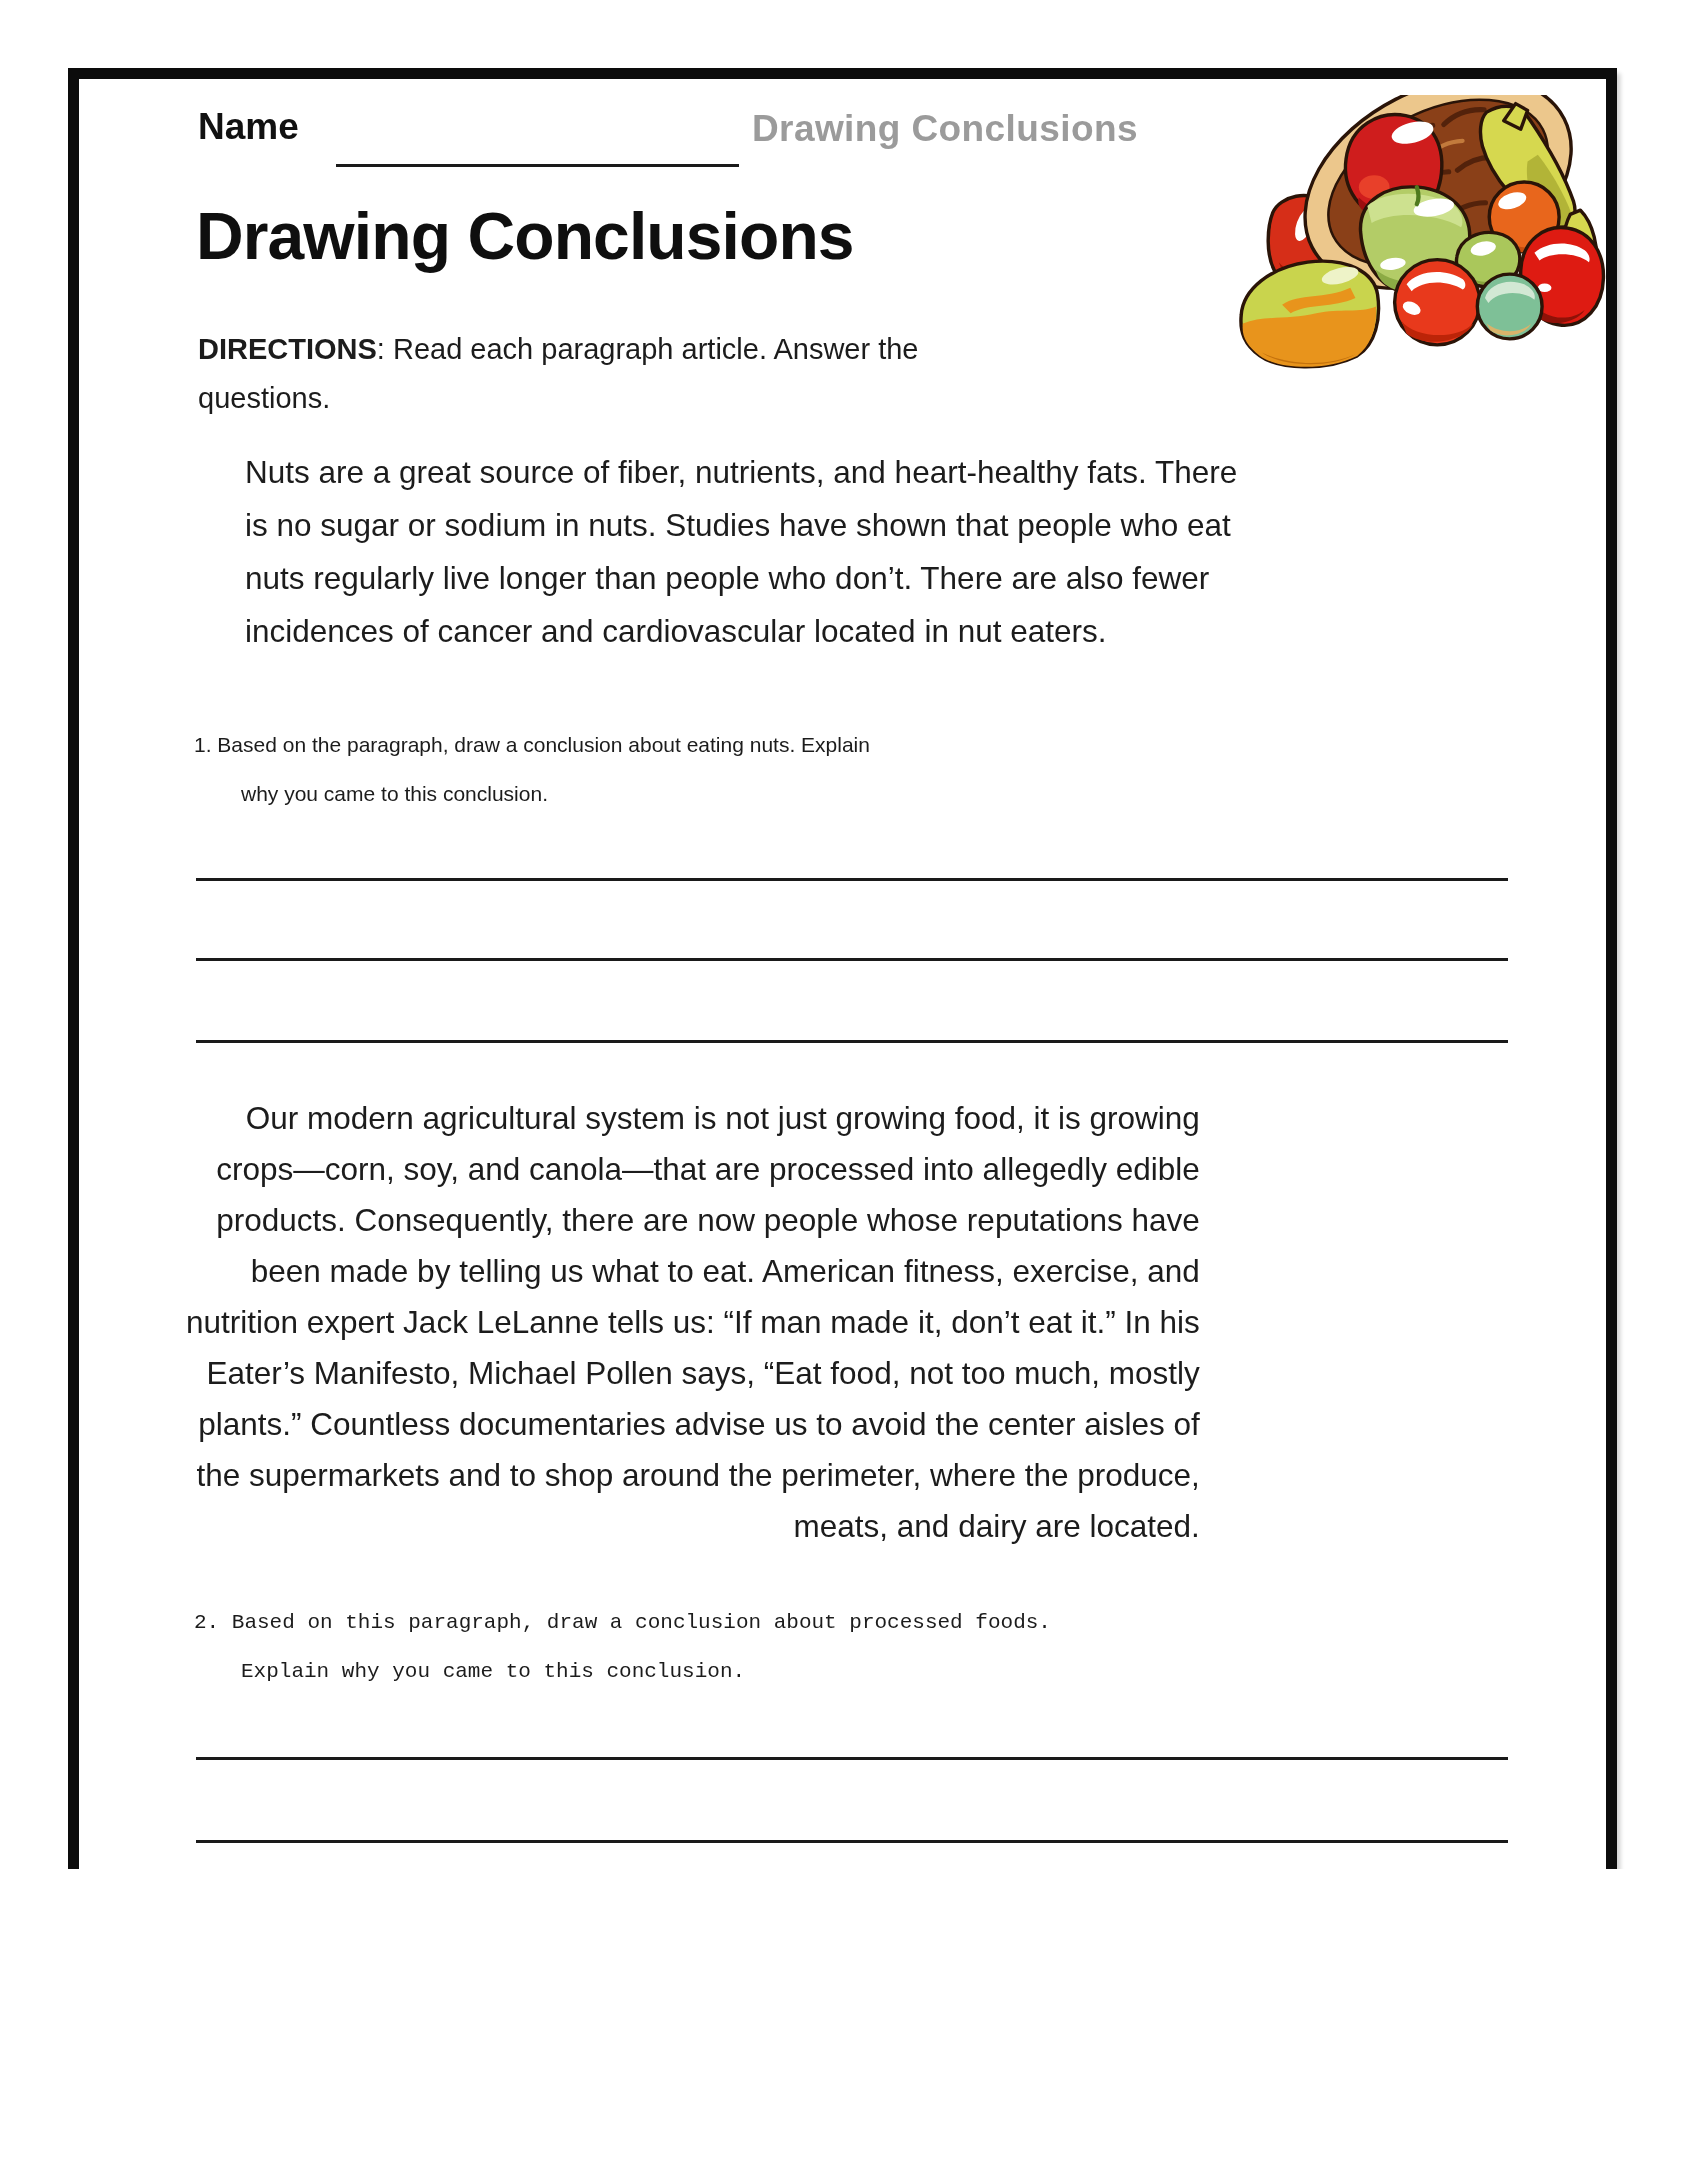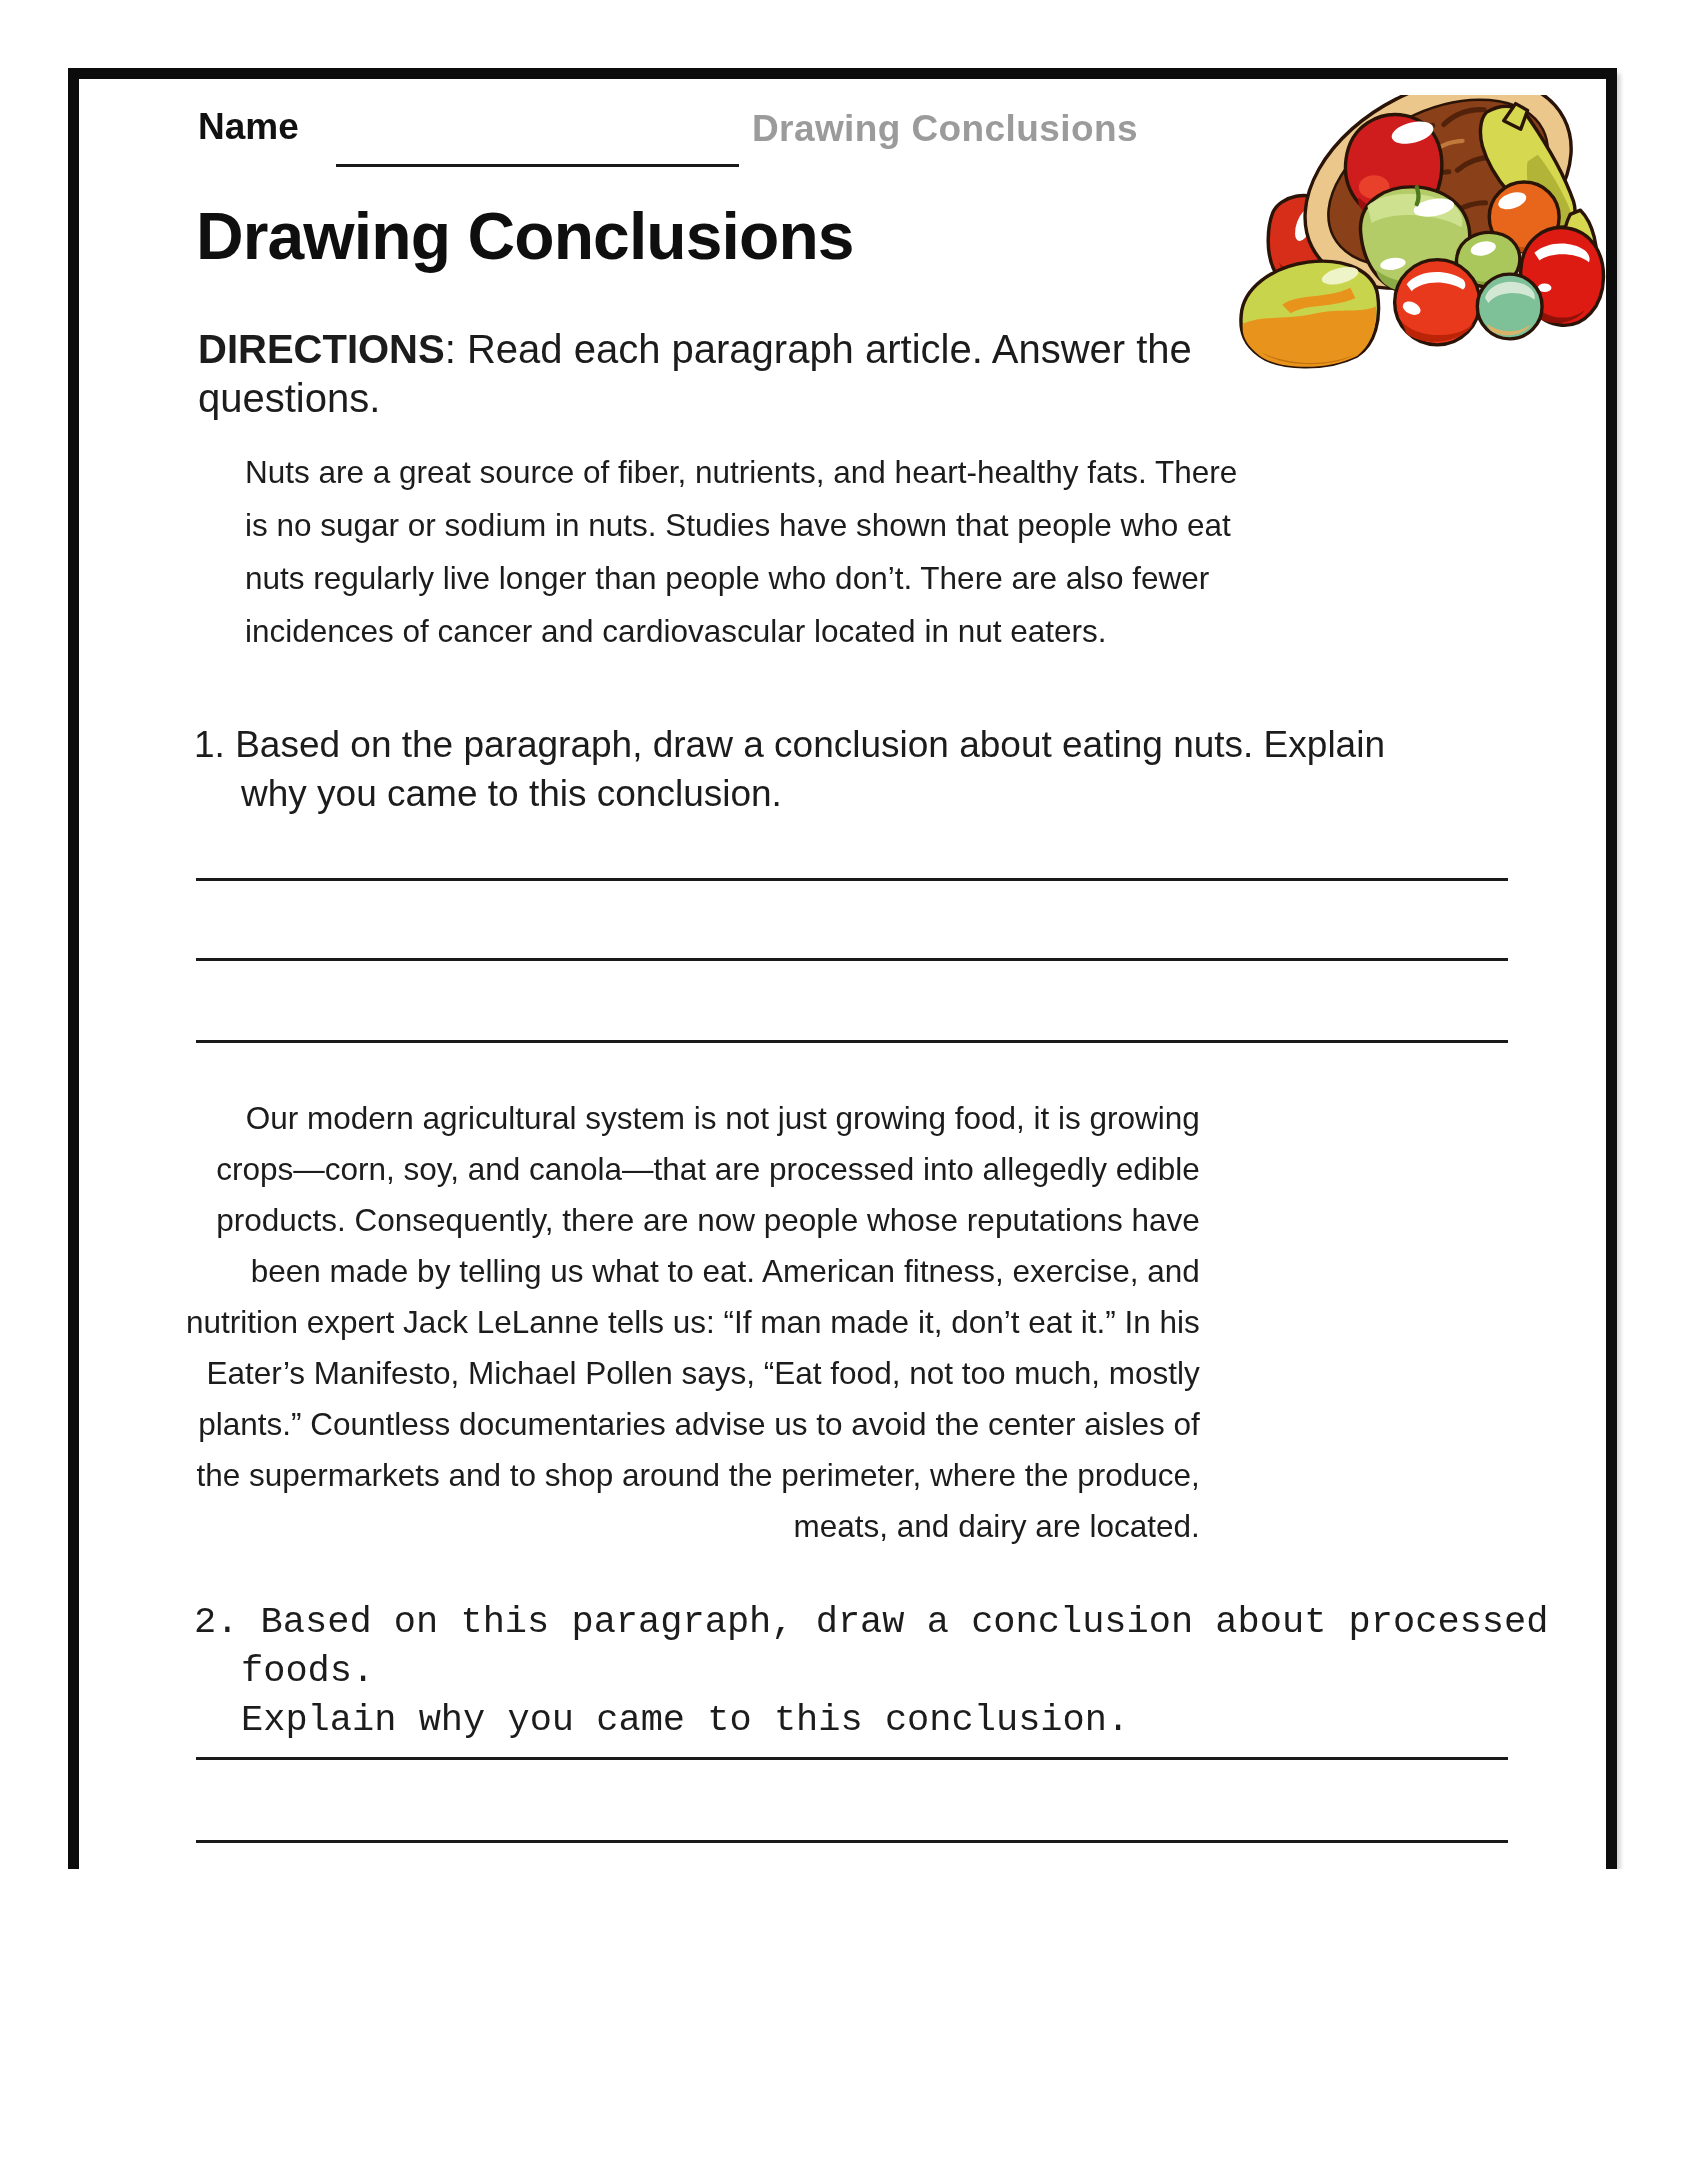--- a/index.html
+++ b/index.html
@@ -31,33 +31,33 @@
     font-size:37px;font-weight:700;color:#9b9b9b;
     letter-spacing:0.4px;
   }
   .title{
     position:absolute;left:196px;top:198px;margin:0;
     font-size:66px;font-weight:700;color:#0f0f0f;
     letter-spacing:-0.9px;
   }
   .directions{
     position:absolute;left:198px;top:325px;margin:0;
-    font-size:40px;line-height:49px;
+    font-size:29px;line-height:49px;
   }
   .directions b{font-weight:700;}
   .directions .dir-text{white-space:pre-line;}
   .passage{
     position:absolute;margin:0;
     font-size:31.5px;white-space:pre-line;
   }
   .p1{left:245px;top:446px;line-height:53px;}
   .p2{left:186px;top:1093px;line-height:51px;text-align:right;}
   .question{
     position:absolute;margin:0;
-    font-size:37px;line-height:49px;
+    font-size:21px;line-height:49px;
     white-space:pre-line;
     padding-left:47px;text-indent:-47px;
   }
   .q1{left:194px;top:720px;}
   .q2{left:194px;top:1598px;font-family:Liberation Mono, monospace;}
   .ans{
     position:absolute;left:196px;width:1312px;height:3.4px;
     background:#1a1a1a;
   }
   .fruit{

